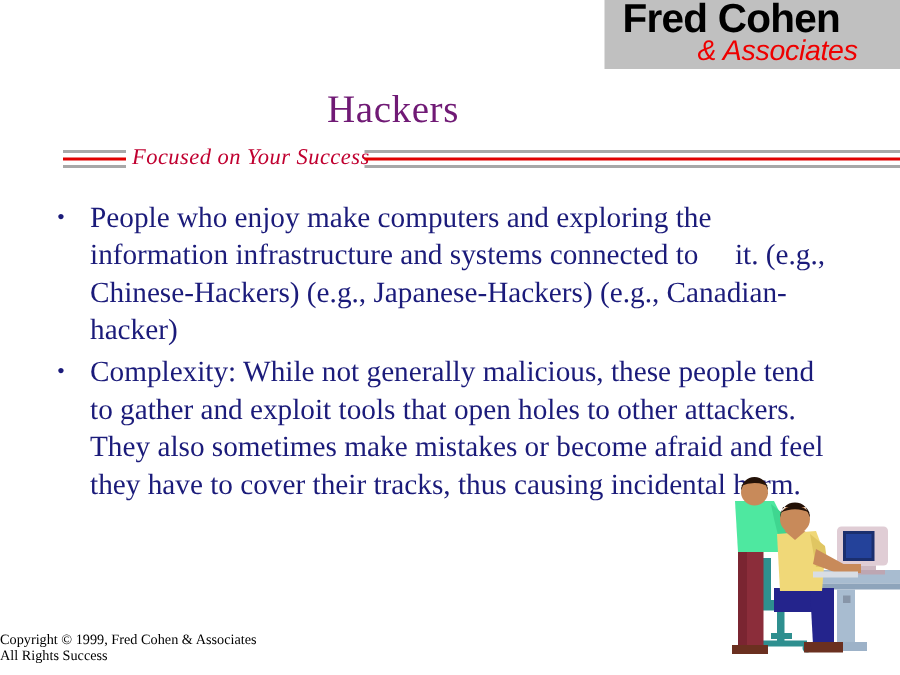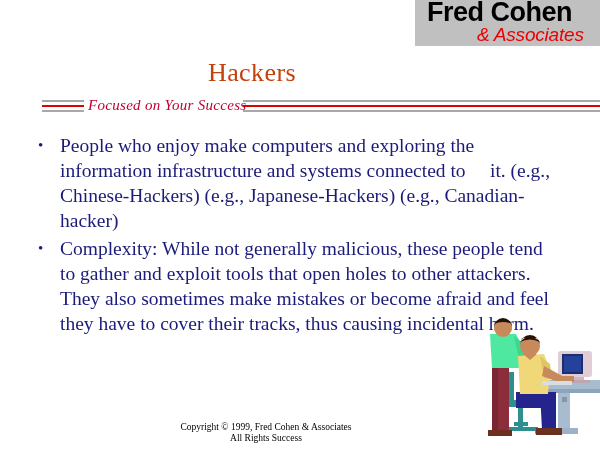--- a/index.html
+++ b/index.html
@@ -12,25 +12,26 @@
     background: #ffffff;
     font-family: "Liberation Serif", "DejaVu Serif", serif;
     overflow: hidden;
     position: relative;
   }
 
   
   #logo-block {
     position: absolute;
     top: 0;
-    left: 415px;
+    left: 403px;
     width: 185px;
     height: 46px;
     background: #c0c0c0;
     overflow: hidden;
+    padding-left: 12px;
   }
   #logo-primary {
     position: absolute;
     top: -3px;
     left: 12px;
     font-family: "Liberation Sans", "DejaVu Sans", sans-serif;
     font-weight: bold;
     font-size: 27px;
     letter-spacing: -0.5px;
     color: #000000;
@@ -46,26 +47,26 @@
     font-size: 19px;
     letter-spacing: -0.2px;
     color: #ee0000;
     white-space: nowrap;
   }
 
   
   #slide-title {
     position: absolute;
     top: 58px;
-    left: 6px;
+    left: 16px;
     width: 492px;
     text-align: center;
     font-family: "Liberation Serif", "DejaVu Serif", serif;
     font-size: 26px;
-    color: #c2410c;
+    color: #701a75;
     letter-spacing: 0.4px;
   }
 
   
   #tagline-bar {
     position: absolute;
     top: 99px;
     left: 0;
     width: 600px;
     height: 20px;
@@ -136,21 +137,21 @@
     flex: 1 1 auto;
     white-space: pre-wrap;
   }
 
   
   #footer {
     position: absolute;
     top: 422px;
     left: 0;
     width: 532px;
-    text-align: center;
+    text-align: left;
     font-family: "Liberation Serif", "DejaVu Serif", serif;
     font-size: 9.5px;
     line-height: 11px;
     color: #000000;
   }
 
   
   #illustration {
     position: absolute;
     left: 470px;

